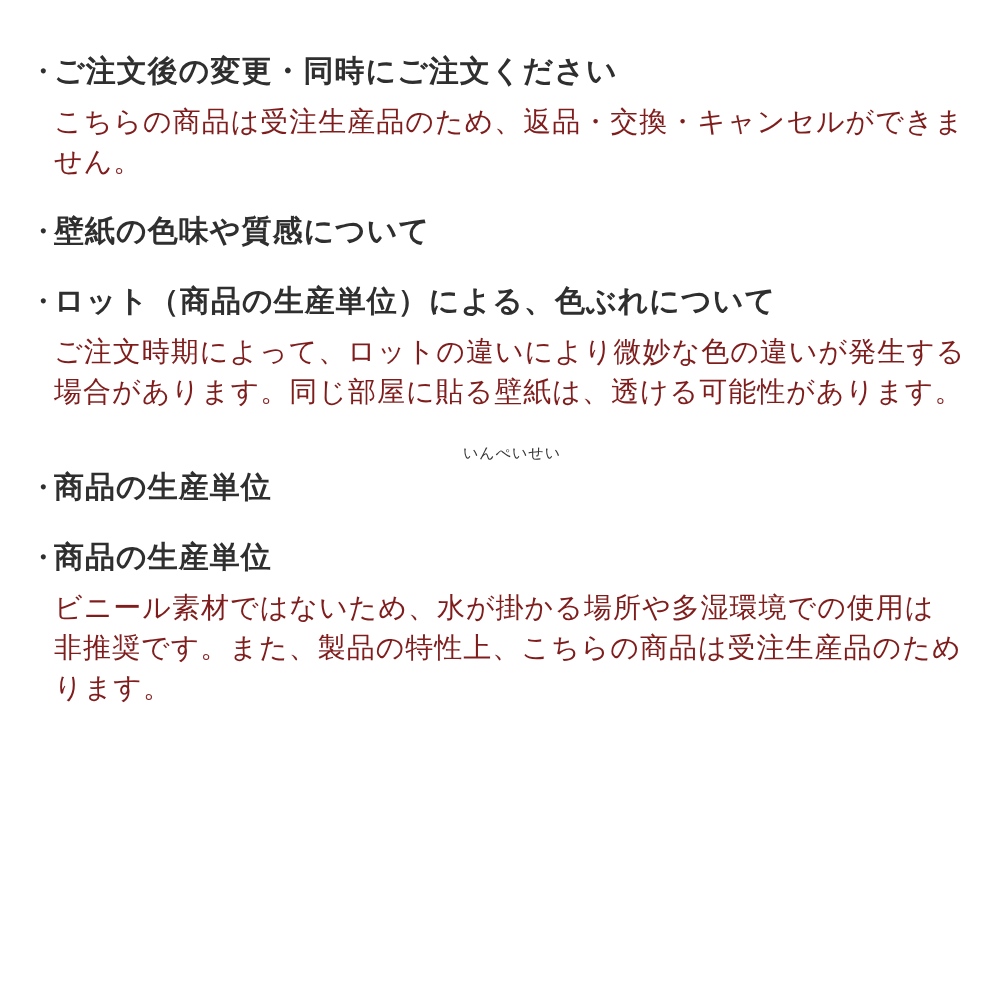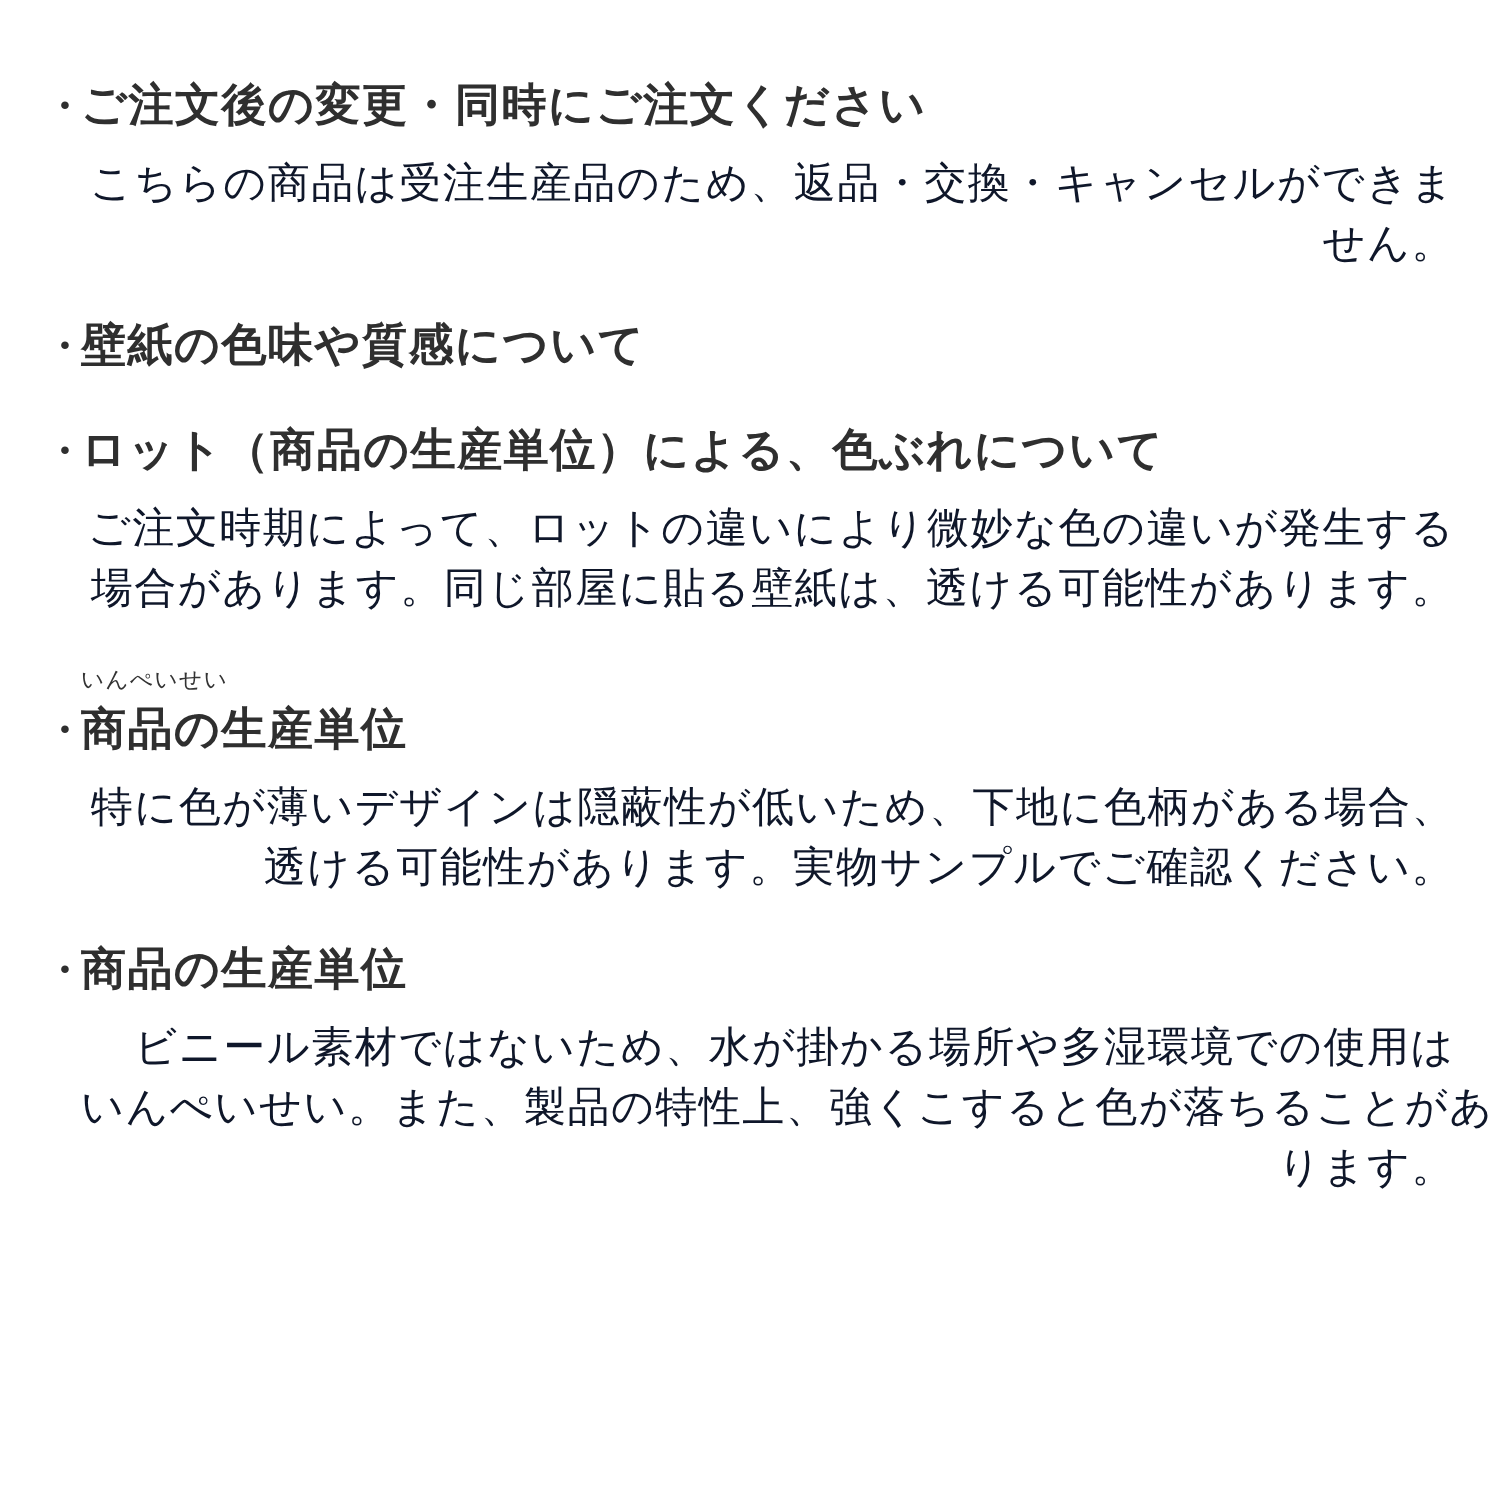--- a/index.html
+++ b/index.html
@@ -29,28 +29,28 @@
     width: 24px;
     font-size: 26px;
     line-height: 42px;
   }
   .furigana {
     padding-left: 24px;
     font-size: 15px;
     line-height: 26px;
     letter-spacing: 1px;
     color: #333333;
+    text-align: center;
   }
   .body {
     padding-left: 24px;
     font-size: 28px;
     line-height: 40px;
     letter-spacing: 1px;
-    color: #0f172a;
-    text-align: right;
+    color: #7f1d1d;
   }
   .body p {
     margin: 0;
     white-space: nowrap;
   }
 </style>
 </head>
 <body>
 
 <main>
@@ -83,31 +83,27 @@
       <p>場合があります。同じ部屋に貼る壁紙は、透ける可能性があります。</p>
     </div>
   </section>
 
   <section class="section">
     <div class="furigana">いんぺいせい</div>
     <h2 class="heading">
       <span class="bullet">・</span>
       <span>商品の生産単位</span>
     </h2>
-    <div class="body">
-      <p>特に色が薄いデザインは隠蔽性が低いため、下地に色柄がある場合、</p>
-      <p>透ける可能性があります。実物サンプルでご確認ください。</p>
-    </div>
   </section>
 
   <section class="section">
     <h2 class="heading">
       <span class="bullet">・</span>
       <span>商品の生産単位</span>
     </h2>
     <div class="body">
       <p>ビニール素材ではないため、水が掛かる場所や多湿環境での使用は</p>
-      <p>いんぺいせい。また、製品の特性上、強くこすると色が落ちることがあ</p>
+      <p>非推奨です。また、製品の特性上、こちらの商品は受注生産品のため</p>
       <p>ります。</p>
     </div>
   </section>
 
 </main>
 
 </body></html>

